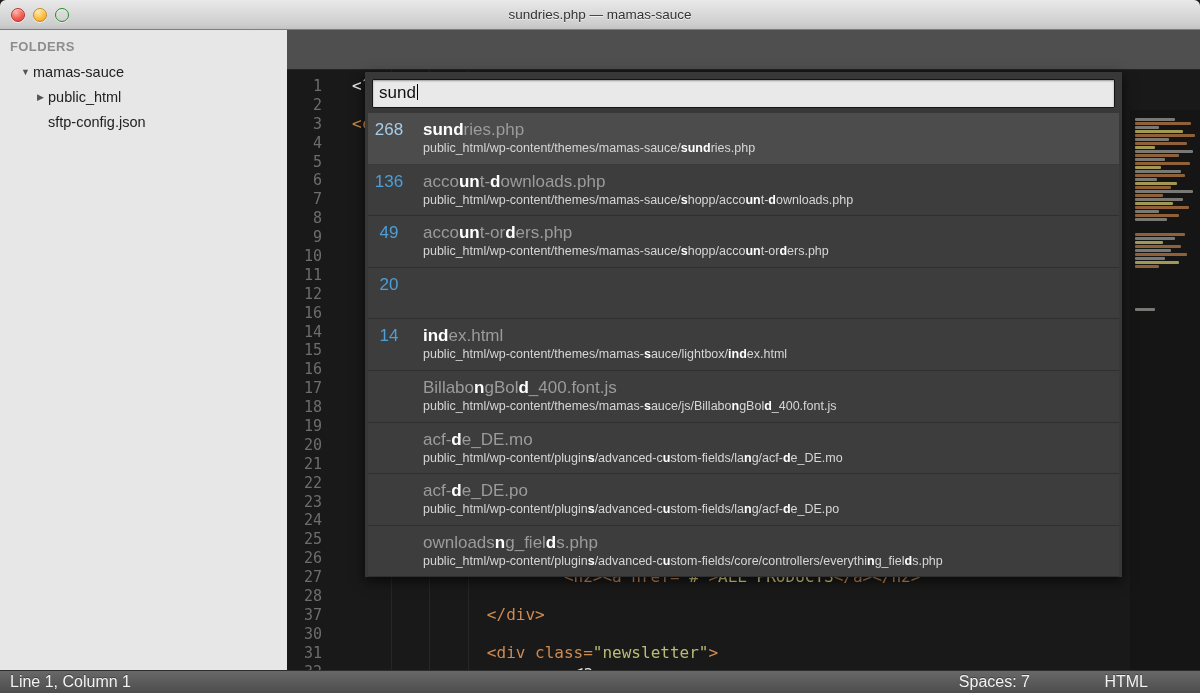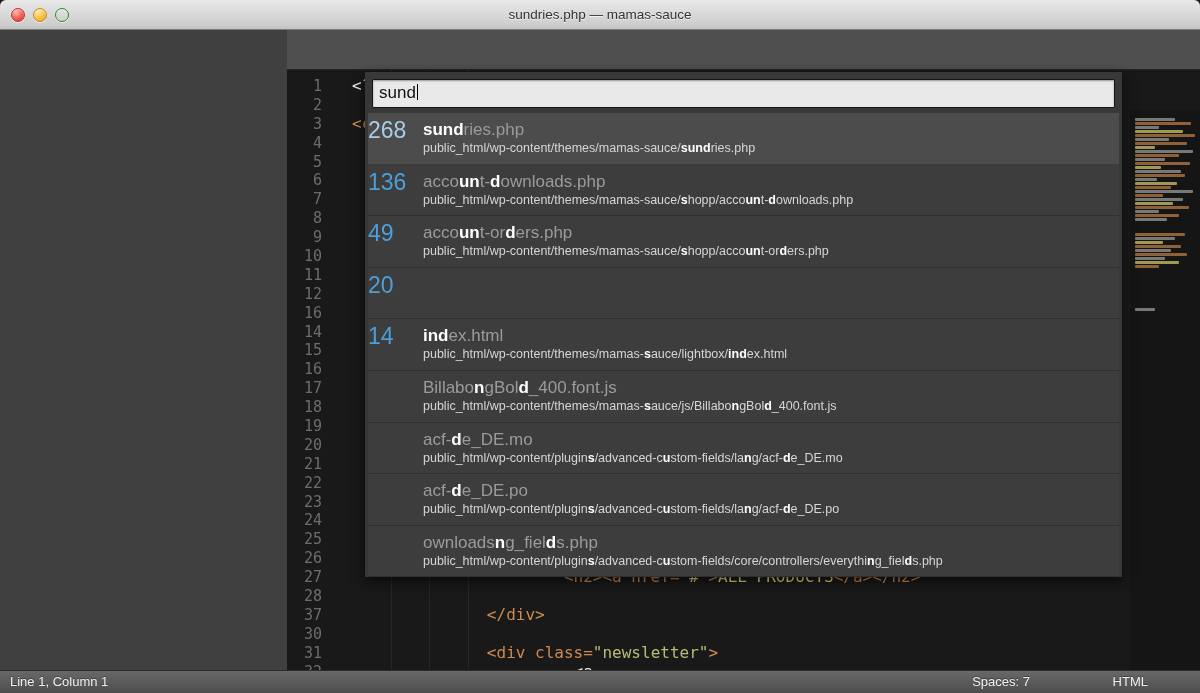--- a/index.html
+++ b/index.html
@@ -43,49 +43,66 @@
   
   .goto-panel{position:absolute;left:78px;top:42px;width:757px;height:505px;background:#383838;
     box-shadow:0 4px 12px rgba(0,0,0,.65);box-sizing:border-box;padding:7px 7px 0 7px;z-index:5;}
   .goto-input{height:27px;background:#e9e9e9;border:1px solid #161616;box-shadow:inset 0 1px 2px rgba(0,0,0,.35);
     font-size:17px;color:#111;line-height:25px;padding:0 6px;border-radius:1px;}
   .caret{display:inline-block;width:1px;height:16px;background:#000;vertical-align:-2px;margin-left:1px;}
   .results{margin:5px -4px 0 -4px;}
   .res-row{height:51.6px;box-sizing:border-box;background:#3d3d3d;border-bottom:1px solid rgba(0,0,0,.22);
     display:flex;padding-top:6px;}
   .res-row.selected{background:#4c4c4c;}
-  .res-score{flex:0 0 42px;width:42px;text-align:left;padding-right:13px;font-size:23px;color:#4c9fd9;line-height:22px;}
+  .res-score{flex:0 0 42px;width:42px;text-align:center;padding-right:13px;font-size:17px;color:#4c9fd9;line-height:22px;}
   .res-row.selected .res-score{color:#a7cde9;}
   .res-name{font-size:17px;line-height:21px;color:#9b9b9b;}
   .res-name b{color:#fff;font-weight:bold;}
   .res-path{font-size:12.5px;line-height:16px;color:#d6d6d6;}
   .res-path b{color:#fff;font-weight:bold;}
 
   
   .statusbar{position:absolute;left:0;bottom:0;width:1200px;height:23px;
     background:linear-gradient(#686868,#4d4d4d);border-top:1px solid #2c2c2c;box-sizing:border-box;
-    font-size:13px;color:#f2f2f2;text-shadow:0 -1px 0 rgba(0,0,0,.35);}
+    font-size:16px;color:#f2f2f2;text-shadow:0 -1px 0 rgba(0,0,0,.35);}
   .sb-left{position:absolute;left:10px;top:0;line-height:22px;}
   .sb-spaces{position:absolute;right:170px;top:0;line-height:22px;}
   .sb-syntax{position:absolute;right:52px;top:0;line-height:22px;}
 </style>
 </head>
 <body>
 
 <div class="window">
 
   <div class="titlebar">
     <div class="traffic">
       <span class="tl red"></span>
       <span class="tl yellow"></span>
       <span class="tl green"></span>
     </div>
     <div class="title">sundries.php — mamas-sauce</div>
   </div>
 
+  <aside class="sidebar">
+    <div class="folders-header">FOLDERS</div>
+    <div id="tree">
+        <div class="tree-item" style="padding-left: 18px;">
+          <span class="tree-arrow">▼</span>
+          <span>mamas-sauce</span>
+        </div>
+        <div class="tree-item" style="padding-left: 33px;">
+          <span class="tree-arrow">▶</span>
+          <span>public_html</span>
+        </div>
+        <div class="tree-item" style="padding-left: 33px;">
+          <span class="tree-arrow"></span>
+          <span>sftp-config.json</span>
+        </div>
+      </div>
+  </aside>
 
   <div class="editor">
     <div class="tabbar"></div>
 
     <div class="code-area">
       <div class="gutter" id="gutter">
           <div class="gn">1</div>
           <div class="gn">2</div>
           <div class="gn">3</div>
           <div class="gn">4</div>

